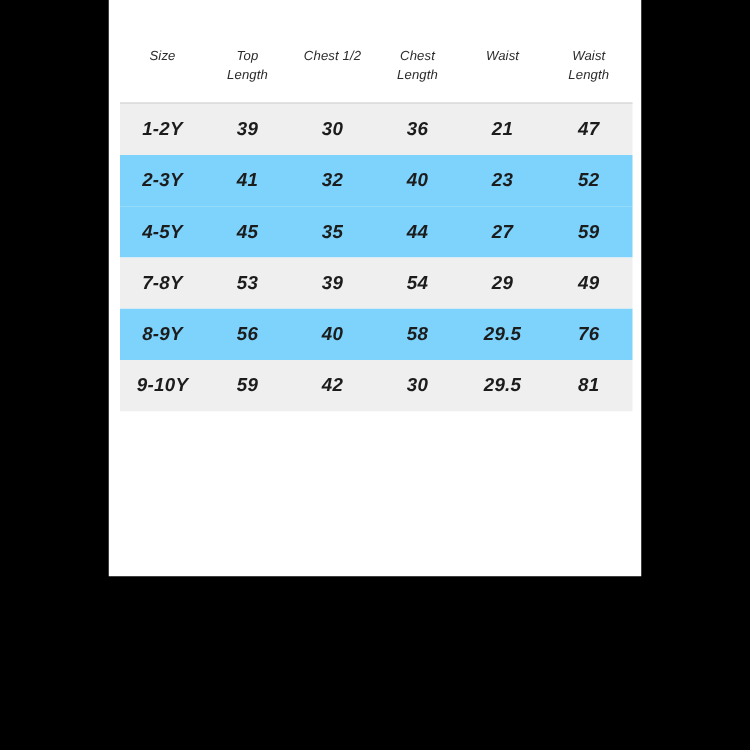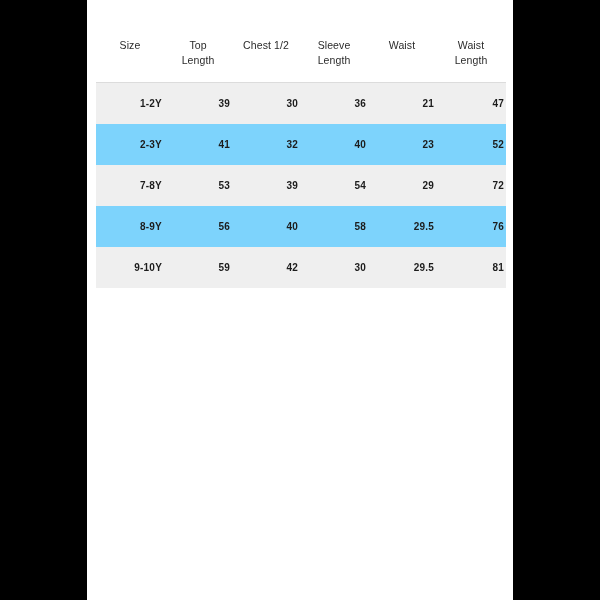--- a/index.html
+++ b/index.html
@@ -19,22 +19,23 @@
     width: 600px;
     height: 600px;
     background: #000000;
   }
   
   #page {
     position: absolute;
     left: 87px;
     top: 0px;
     width: 426px;
-    height: 600px;
+    height: 461px;
     background: #ffffff;
+    font-style: italic;
   }
   #table-wrap {
     position: absolute;
     left: 9px;
     top: 22px;
     width: 410px;
   }
   table.size-chart {
     width: 410px;
     border-collapse: collapse;
@@ -57,23 +58,23 @@
     line-height: 1.45;
     background: #ffffff;
     border: none;
     letter-spacing: 0.1px;
   }
   table.size-chart thead tr {
     border-bottom: 1px solid #dcdcdc;
   }
   table.size-chart tbody td {
     font-weight: 700;
-    font-size: 10px;
+    font-size: 15px;
     color: #1c1c1c;
-    text-align: right;
+    text-align: center;
     vertical-align: middle;
     height: 41px;
     padding: 0 2px;
     border: none;
     letter-spacing: 0.2px;
   }
   table.size-chart tbody tr.odd td  { background: #efefef; }
   table.size-chart tbody tr.even td { background: #7dd3fc; }
 
   .hdr-line { display: block; }
@@ -106,21 +107,21 @@
               <span class="hdr-line">Size</span>
             </th>
             <th>
               <span class="hdr-line">Top</span>
               <span class="hdr-line">Length</span>
             </th>
             <th>
               <span class="hdr-line">Chest 1/2</span>
             </th>
             <th>
-              <span class="hdr-line">Sleeve</span>
+              <span class="hdr-line">Chest</span>
               <span class="hdr-line">Length</span>
             </th>
             <th>
               <span class="hdr-line">Waist</span>
             </th>
             <th>
               <span class="hdr-line">Waist</span>
               <span class="hdr-line">Length</span>
             </th>
           </tr>
@@ -136,27 +137,35 @@
             <td>47</td>
           </tr>
           <tr class="even">
             <td>2-3Y</td>
             <td>41</td>
             <td>32</td>
             <td>40</td>
             <td>23</td>
             <td>52</td>
           </tr>
+          <tr class="even">
+            <td>4-5Y</td>
+            <td>45</td>
+            <td>35</td>
+            <td>44</td>
+            <td>27</td>
+            <td>59</td>
+          </tr>
           <tr class="odd">
             <td>7-8Y</td>
             <td>53</td>
             <td>39</td>
             <td>54</td>
             <td>29</td>
-            <td>72</td>
+            <td>49</td>
           </tr>
           <tr class="even">
             <td>8-9Y</td>
             <td>56</td>
             <td>40</td>
             <td>58</td>
             <td>29.5</td>
             <td>76</td>
           </tr>
           <tr class="odd">

